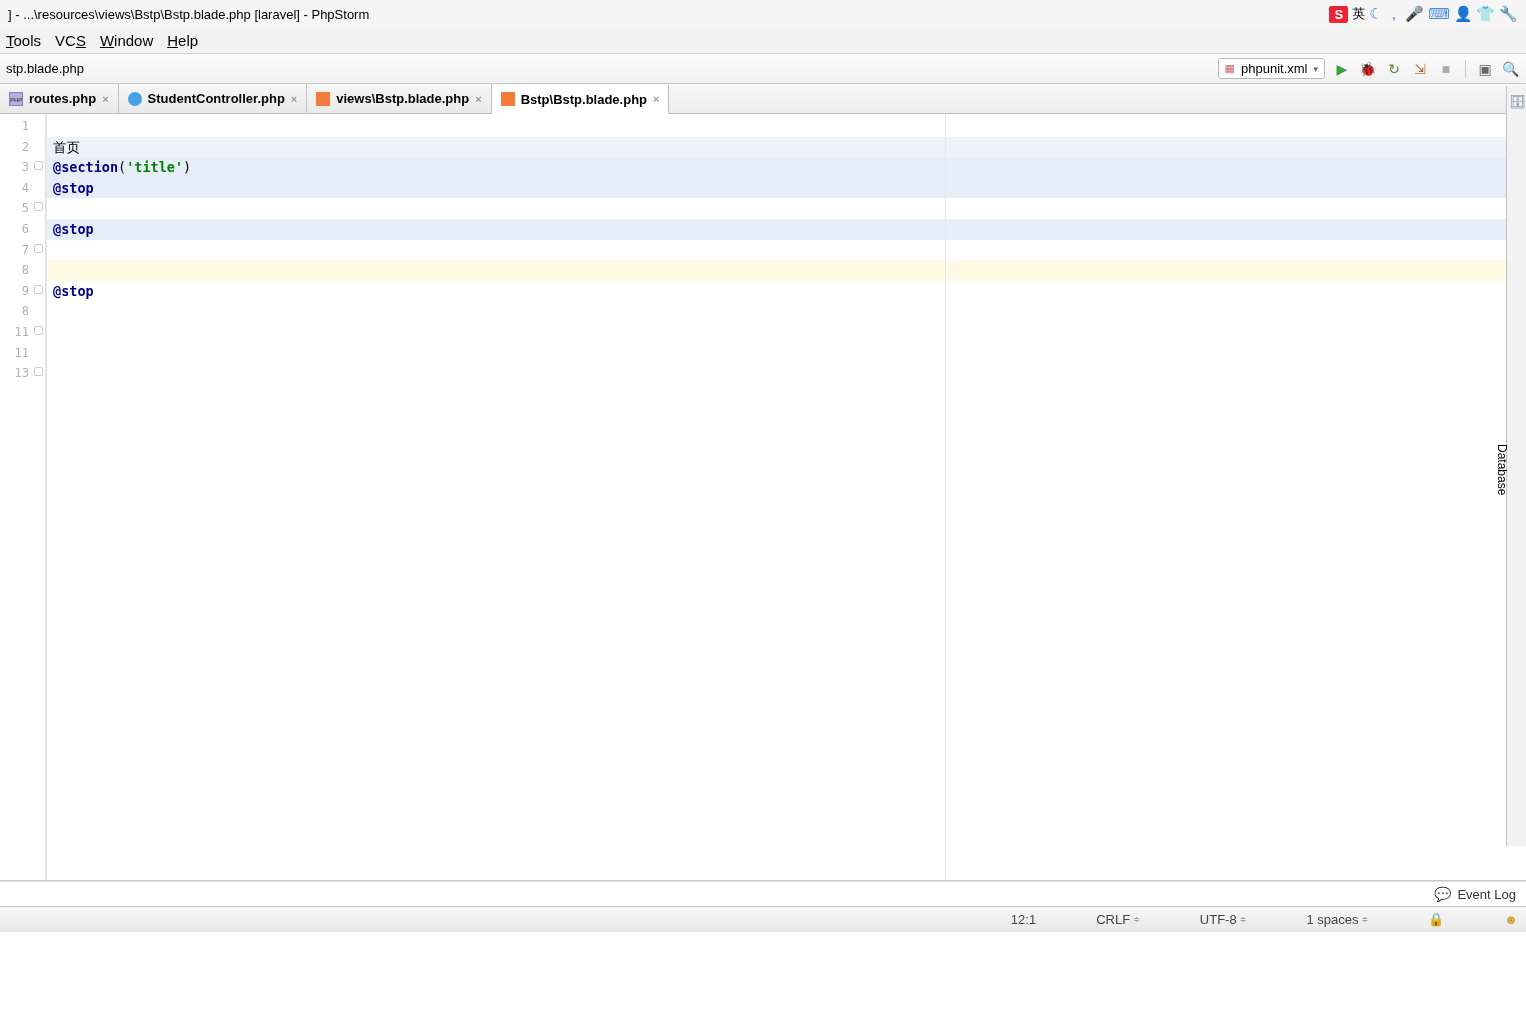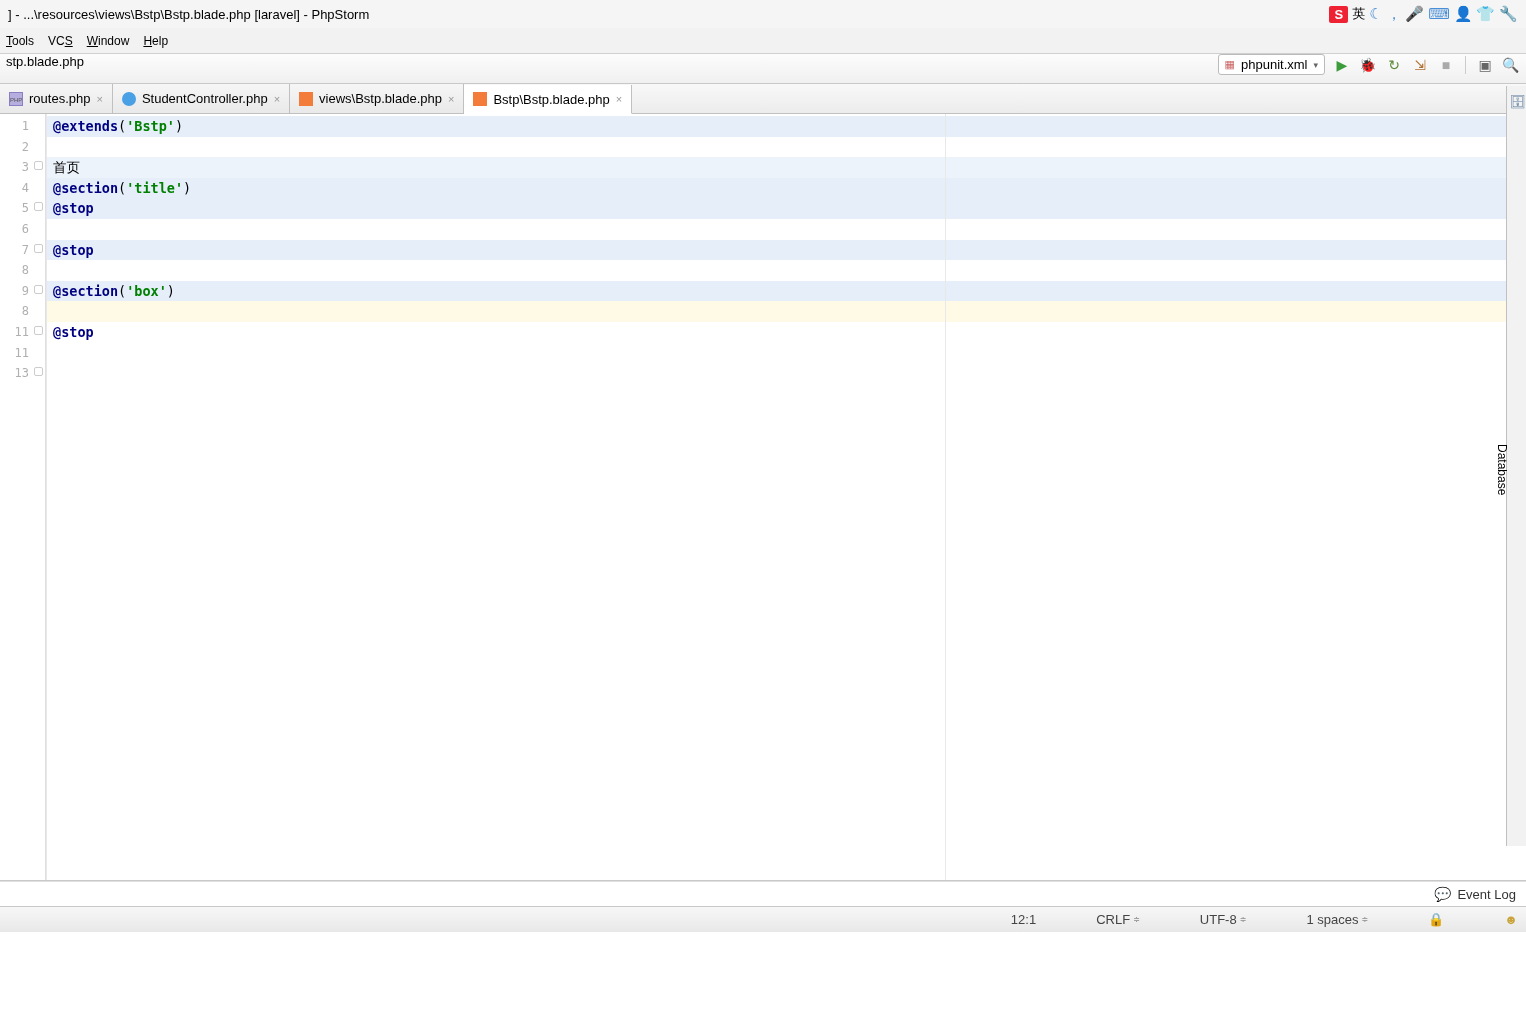--- a/index.html
+++ b/index.html
@@ -3,35 +3,35 @@
 <meta charset="utf-8">
 <style>
 * { margin:0; padding:0; box-sizing:border-box; }
 body { font-family:-apple-system,"Segoe UI",Arial,sans-serif; font-size:13px; background:#fff; color:#000; overflow:hidden; width:1526px; height:1030px; }
 .titlebar { height:28px; background:#f5f5f5; display:flex; align-items:center; padding:0 8px; justify-content:space-between; }
 .title-text { font-size:13px; color:#000; }
 .ime-area { display:flex; align-items:center; gap:4px; }
 .ime-s { background:#e23; color:#fff; font-weight:bold; padding:1px 5px; font-size:13px; border-radius:2px; }
 .ime-icon { color:#4a8fd6; font-size:15px; }
 .menubar { height:26px; background:#f2f2f2; border-bottom:1px solid #d0d0d0; display:flex; align-items:center; padding:0 6px; gap:14px; }
-.menu-item { font-size:12px; color:#000; cursor:pointer; }
+.menu-item { font-size:15px; color:#000; cursor:pointer; }
 .menu-item u { text-decoration:underline; }
-.toolbar-row { height:30px; background:linear-gradient(#fcfcfc,#f0f0f0); border-bottom:1px solid #c8c8c8; display:flex; align-items:flex-start; justify-content:space-between; padding:0 6px; }
+.toolbar-row { height:30px; background:linear-gradient(#fcfcfc,#f0f0f0); border-bottom:1px solid #c8c8c8; display:flex; align-items:center; justify-content:space-between; padding:0 6px; }
 .breadcrumb { font-size:13px; color:#000; }
 .toolbar-right { display:flex; align-items:center; gap:8px; }
 .run-config { display:flex; align-items:center; gap:6px; background:#fff; border:1px solid #bbb; border-radius:3px; padding:2px 6px; font-size:13px; }
 .run-config-icon { color:#c66; font-size:11px; }
 .chev { font-size:9px; color:#666; }
 .tool-icon { width:18px; height:18px; display:inline-flex; align-items:center; justify-content:center; font-size:14px; }
 .play { color:#3c9c3c; }
 .bug { color:#3c9c3c; }
 .stop-ico { color:#aaa; }
 .divider-v { width:1px; height:18px; background:#ccc; margin:0 2px; }
 .magnify { color:#555; }
-.tabs-row { height:30px; background:linear-gradient(#f8f8f8,#ececec); border-bottom:1px solid #c0c0c0; display:flex; align-items:stretch; }
+.tabs-row { height:30px; background:linear-gradient(#f8f8f8,#ececec); border-bottom:1px solid #c0c0c0; display:flex; align-items:stretch;font-weight:bold; }
 .tab { display:flex; align-items:center; gap:6px; padding:0 9px; border-right:1px solid #c0c0c0; font-size:13px; cursor:pointer; background:linear-gradient(#f6f6f6,#e9e9e9); }
 .tab.active { background:#fff; border-bottom:1px solid #fff; position:relative; top:1px; }
 .tab .close-x { color:#999; font-size:11px; }
 .tab-icon { width:14px; height:14px; display:inline-block; }
 .tab-icon.php { background:#b7aee0; border:1px solid #8a7fc4; position:relative; }
 .tab-icon.php::after { content:"PHP"; font-size:6px; color:#555; position:absolute; top:4px; left:0; }
 .tab-icon.cls { background:#4aa0e4; border-radius:50%; }
 .tab-icon.blade { background:#f37c3a; }
 .editor-area { position:relative; height:766px; display:flex; background:#fff; }
 .gutter { width:46px; background:#fff; border-right:1px solid #e0e0e0; text-align:right; padding-top:2px; }
@@ -136,29 +136,27 @@
       <div class="ln">6</div>
       <div class="ln">7<span class="fold-marker"></span></div>
       <div class="ln">8</div>
       <div class="ln">9<span class="fold-marker"></span></div>
       <div class="ln">8</div>
       <div class="ln">11<span class="fold-marker"></span></div>
       <div class="ln">11</div>
       <div class="ln">13<span class="fold-marker"></span></div>
     </div>
   <div class="code" id="code">
-    <div class="code-line bg-code-dir"><span class="kw">@extends</span><span class="txt">(</span><span class="str">'Bstp'</span><span class="txt">)</span></div>
       <div class="code-line "></div>
       <div class="code-line bg-code"><span class="txt">首页</span></div>
       <div class="code-line bg-code-dir"><span class="kw">@section</span><span class="txt">(</span><span class="str">'title'</span><span class="txt">)</span></div>
       <div class="code-line bg-code-dir"><span class="kw">@stop</span></div>
       <div class="code-line "></div>
       <div class="code-line bg-code-dir"><span class="kw">@stop</span></div>
       <div class="code-line "></div>
-      <div class="code-line bg-code-dir"><span class="kw">@section</span><span class="txt">(</span><span class="str">'box'</span><span class="txt">)</span></div>
       <div class="code-line bg-current"></div>
       <div class="code-line "><span class="kw">@stop</span></div>
       <div class="mid-divider"></div>
     <span class="check-mark">✔</span>
   </div>
   <div class="thumb-strip"></div>
 </div>
 
 <div class="side-panel">
   <span class="db-icon">🗄</span>

